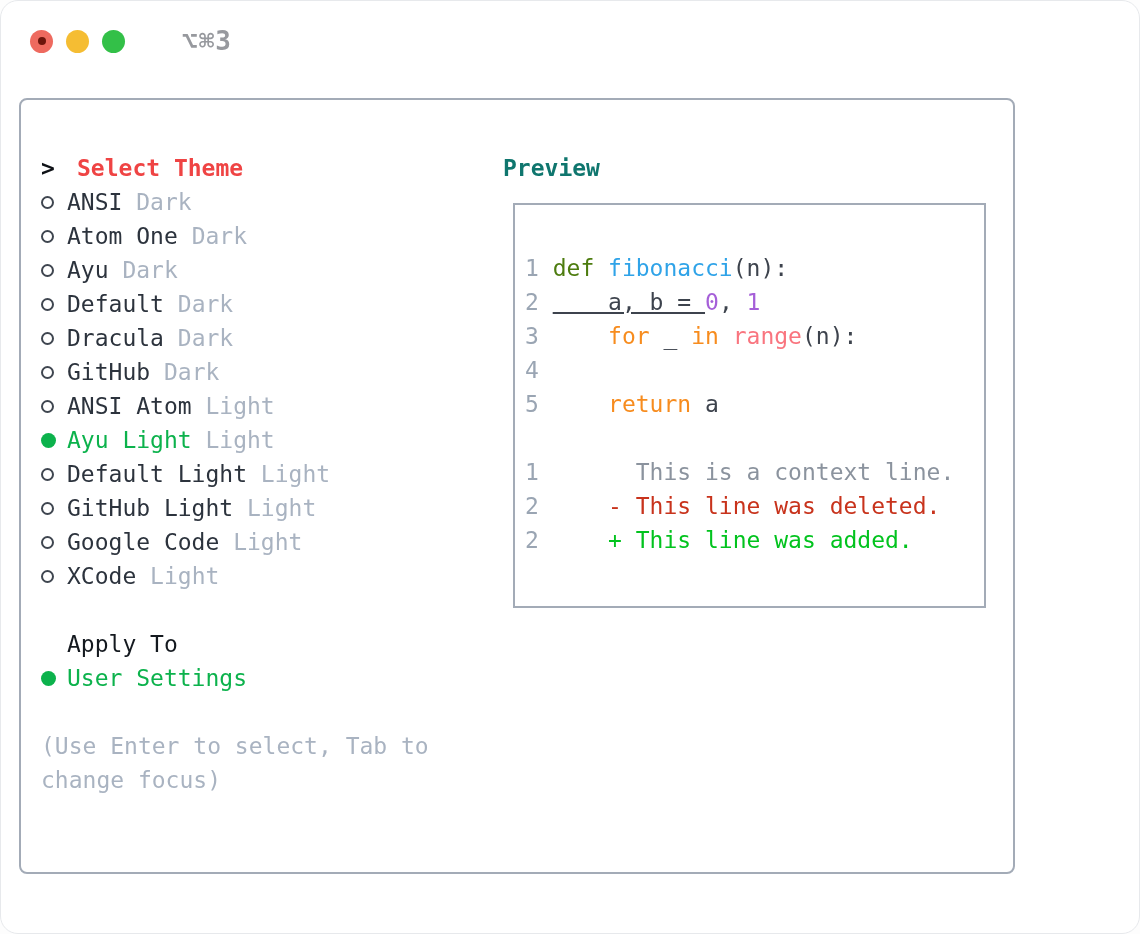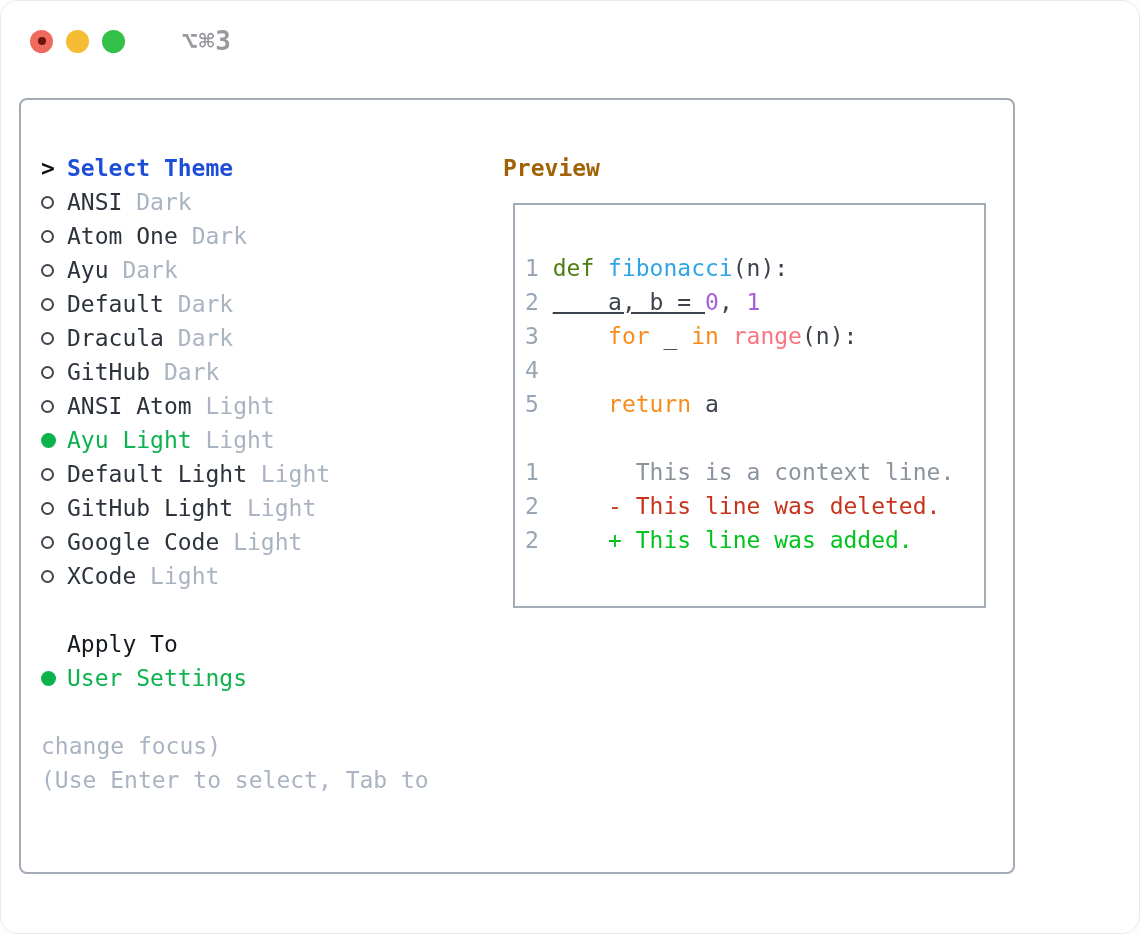--- a/index.html
+++ b/index.html
@@ -17,32 +17,32 @@
           border-radius:50%;background:#6c150c;}
   .tb-shortcut{margin-left:44px;font-size:26px;font-weight:bold;color:#97999e;letter-spacing:1px;}
   
   .frame{position:absolute;left:18px;top:97px;width:996px;height:776px;
          border:2px solid #a3abb7;border-radius:8px;background:#ffffff;}
   
   .grid{position:absolute;left:20px;top:51px;font-size:23px;color:#2c333d;}
   .row{height:34px;display:flex;align-items:center;white-space:pre;}
   .marker{width:26px;display:flex;align-items:center;flex:0 0 26px;}
   .prompt{width:26px;flex:0 0 26px;font-weight:bold;color:#0e1116;}
-  .hdr{font-weight:bold;color:#1d4ed8;}
+  .hdr{font-weight:bold;color:#ef4444;margin-left:10px;}
   .dot-o{width:13px;height:13px;border-radius:50%;border:2px solid #3f4650;}
   .dot-f{width:15px;height:15px;border-radius:50%;background:var(--sel-green,#0cb24c);}
   .t-name{color:#2c333d;}
   .t-name.sel{color:var(--sel-green,#0cb24c);}
   .t-tag{color:#a9b3c1;margin-left:1ch;}
   .spacer{height:34px;}
   .apply-hdr{color:#14191f;}
   .help{color:#a9b3c1;}
   
   .preview-title{position:absolute;left:482px;top:51px;height:34px;display:flex;align-items:center;
-                 font-size:23px;font-weight:bold;color:#a16207;}
+                 font-size:23px;font-weight:bold;color:#0f766e;}
   .preview-box{position:absolute;left:492px;top:103px;width:473px;height:405px;
                border:2px solid #a3abb7;background:#ffffff;padding:46px 0 0 10px;overflow:hidden;}
   .cl{height:34px;display:flex;align-items:center;white-space:pre;font-size:23px;color:#3d434d;}
   .ln{display:inline-block;width:2ch;color:var(--ln-col,#9aa5b3);}
 </style>
 </head>
 <body>
 
 <div class="app">
 
@@ -84,22 +84,22 @@
         <span class="marker"></span>
         <span class="apply-hdr">Apply To</span>
       </div>
 
       <div id="apply-items">
           <div class="row"><span class="marker"><span class="dot-f"></span></span><span class="t-name sel">User Settings</span></div>
         </div>
 
       <div class="spacer"></div>
 
+      <div class="row help">(Use Enter to select, Tab to</div>
       <div class="row help">change focus)</div>
-      <div class="row help">(Use Enter to select, Tab to</div>
     </div>
 
     <div class="preview-title">Preview</div>
 
     <div class="preview-box">
       <div id="code-lines">
           <div class="cl"><span class="ln">1</span><span style="color: #4d7c0f;">def </span><span style="color: rgb(47, 163, 232);">fibonacci</span><span style="color: rgb(61, 67, 77);">(n):</span></div>
           <div class="cl"><span class="ln">2</span><span style="color: rgb(61, 67, 77); text-decoration: underline;">    a, b = </span><span style="color: rgb(165, 95, 216);">0</span><span style="color: rgb(61, 67, 77);">, </span><span style="color: rgb(165, 95, 216);">1</span></div>
           <div class="cl"><span class="ln">3</span><span style="color: rgb(61, 67, 77);">    </span><span style="color: rgb(247, 140, 30);">for</span><span style="color: rgb(61, 67, 77);"> _ </span><span style="color: rgb(247, 140, 30);">in</span><span style="color: rgb(61, 67, 77);"> </span><span style="color: rgb(249, 117, 127);">range</span><span style="color: rgb(61, 67, 77);">(n):</span></div>
           <div class="cl"><span class="ln">4</span></div>

